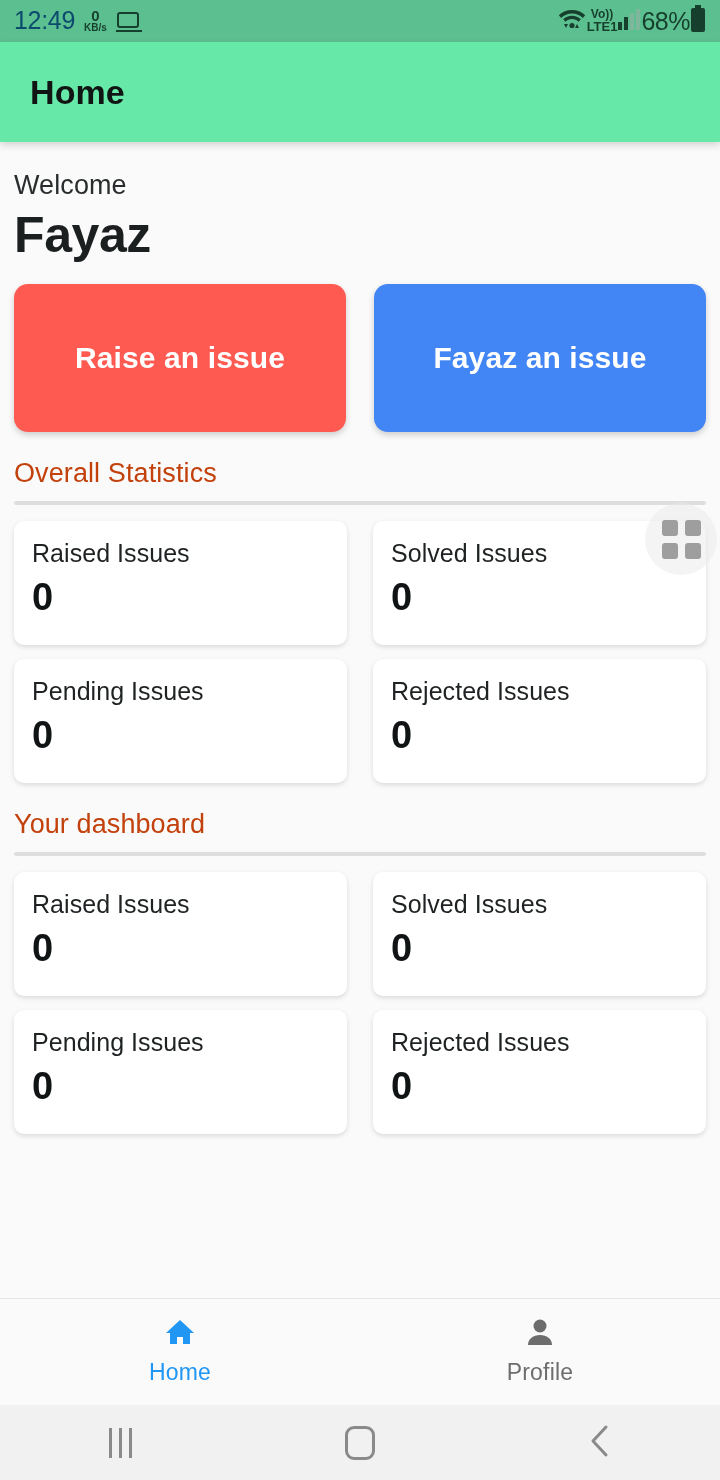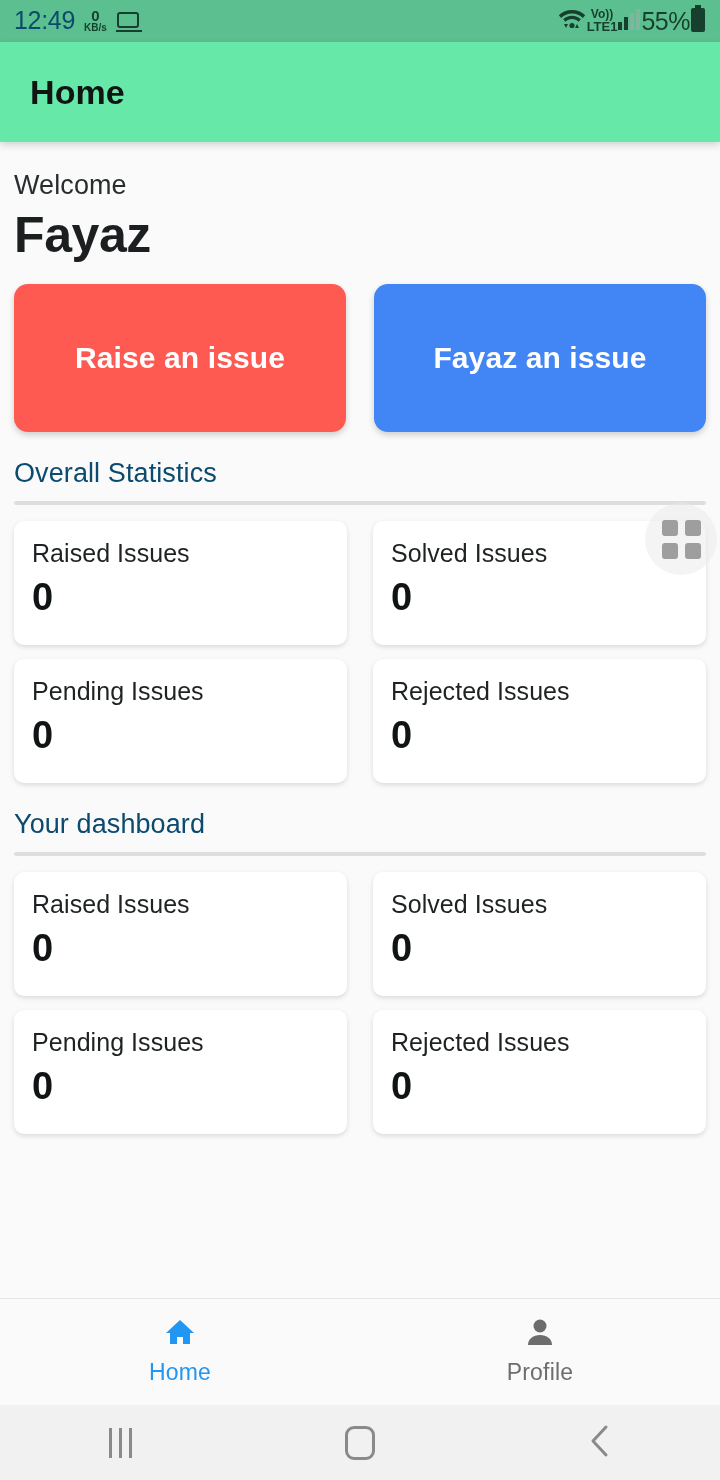--- a/index.html
+++ b/index.html
@@ -55,21 +55,21 @@
     border-radius:14px;
     display:flex; align-items:center; justify-content:center;
     color:#ffffff; font-size:30px; font-weight:700;
     box-shadow:0 3px 6px rgba(0,0,0,0.18);
     letter-spacing:0.1px;
   }
   .cta-raise { left:14px; width:332px; background:#ff5a52; }
   .cta-track { left:374px; width:332px; background:#4285f4; }
 
   .section { margin-top:26px; }
-  .section-title { font-size:27px; color:#0c4a6e; padding-left:14px; letter-spacing:0.1px; }
+  .section-title { font-size:27px; color:#c2410c; padding-left:14px; letter-spacing:0.1px; }
   .section-rule { height:4px; background:#dedede; margin:12px 14px 0 14px; border-radius:2px; }
 
   .grid { margin-top:16px; padding:0 14px; display:grid; grid-template-columns:1fr 1fr; gap:14px 26px; }
   .stat-card {
     background:#ffffff; border-radius:10px; height:124px;
     padding:18px 0 0 18px;
     box-shadow:0 2px 5px rgba(0,0,0,0.13);
   }
   .stat-label { font-size:25px; color:#1f2223; letter-spacing:0.05px; }
   .stat-value { font-size:38px; font-weight:800; color:#111415; margin-top:10px; line-height:1; }
@@ -140,21 +140,21 @@
         <div class="sb-volte-bot">LTE1</div>
       </div>
       <div>
         <svg viewBox="0 0 24 22" width="24" height="22">
           <rect x="1" y="14" width="4" height="8" fill="#173f2d"></rect>
           <rect x="7" y="9" width="4" height="13" fill="#173f2d"></rect>
           <rect x="13" y="5" width="4" height="17" fill="#7fb79c"></rect>
           <rect x="19" y="1" width="4" height="21" fill="#7fb79c"></rect>
         </svg>
       </div>
-      <div class="sb-batt-text">55%</div>
+      <div class="sb-batt-text">68%</div>
       <div>
         <svg viewBox="0 0 16 28" width="16" height="28">
           <rect x="5" y="0" width="6" height="3" fill="#173f2d"></rect>
           <rect x="1" y="3" width="14" height="24" rx="2" fill="#173f2d"></rect>
         </svg>
       </div>
     </div>
   </div>
 
   <div class="appbar">

